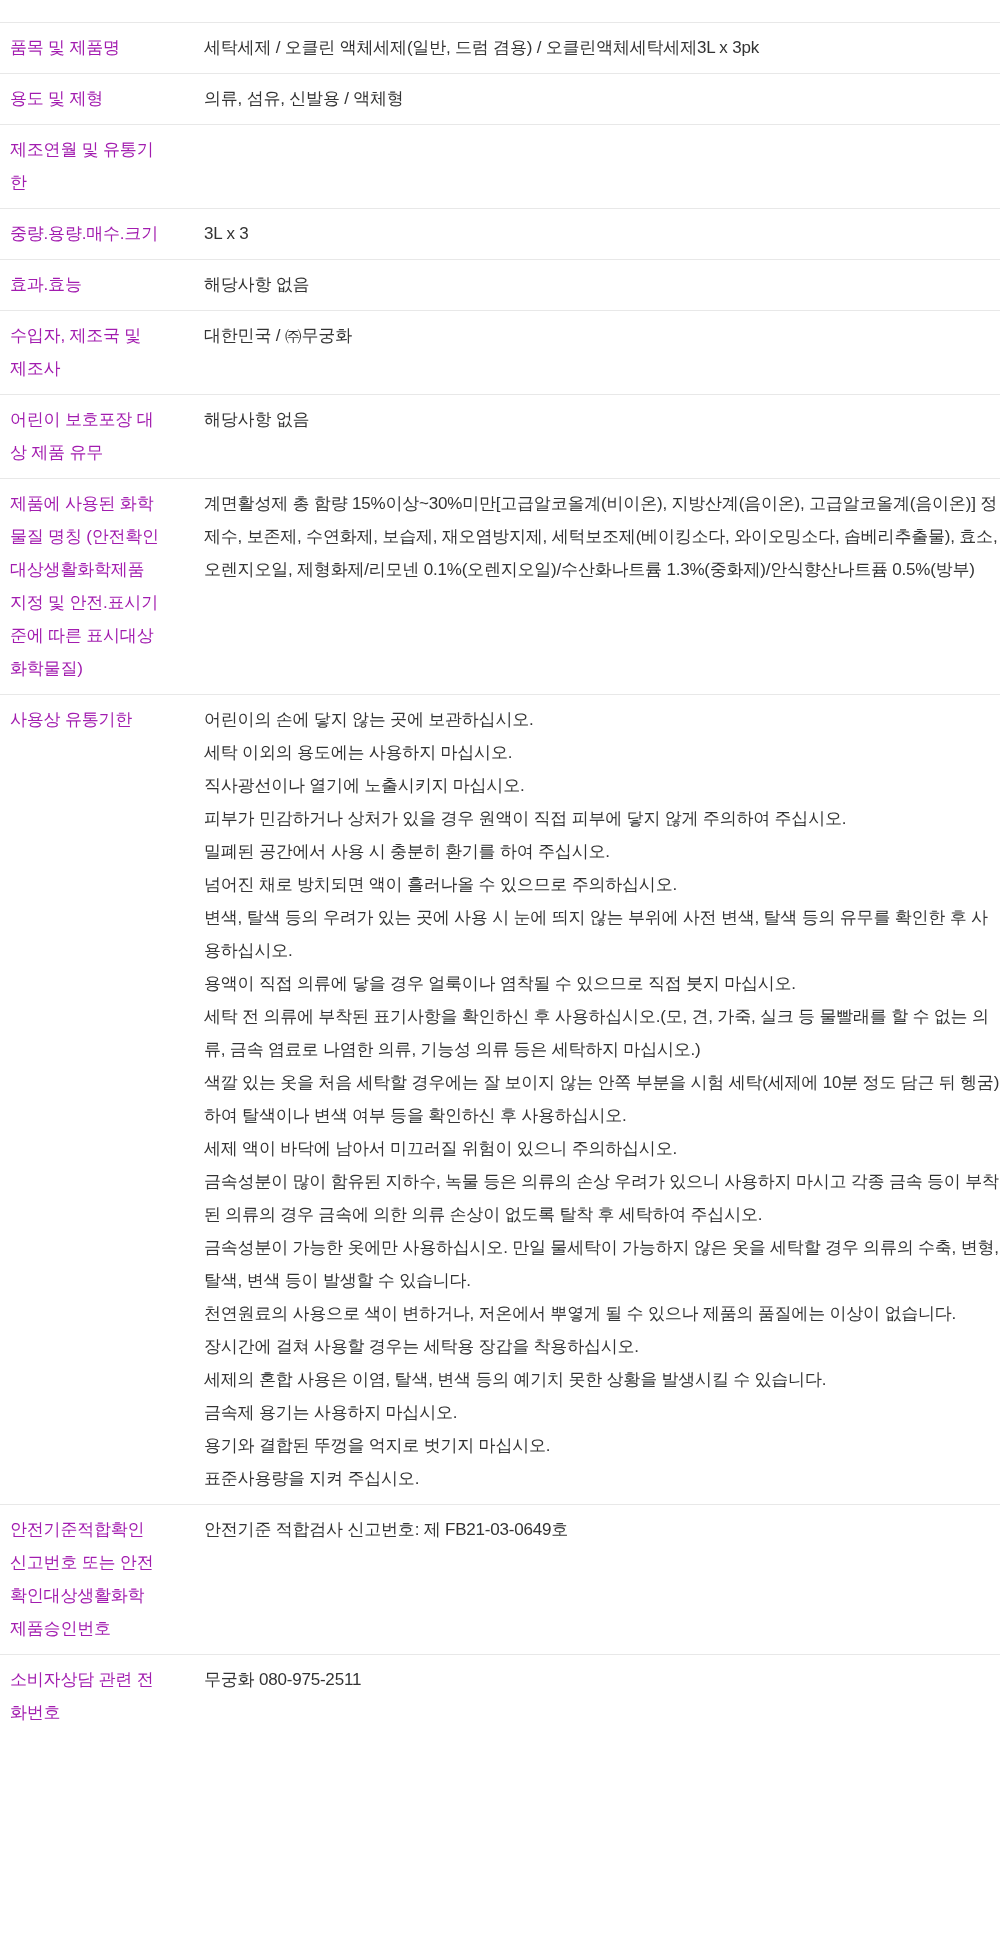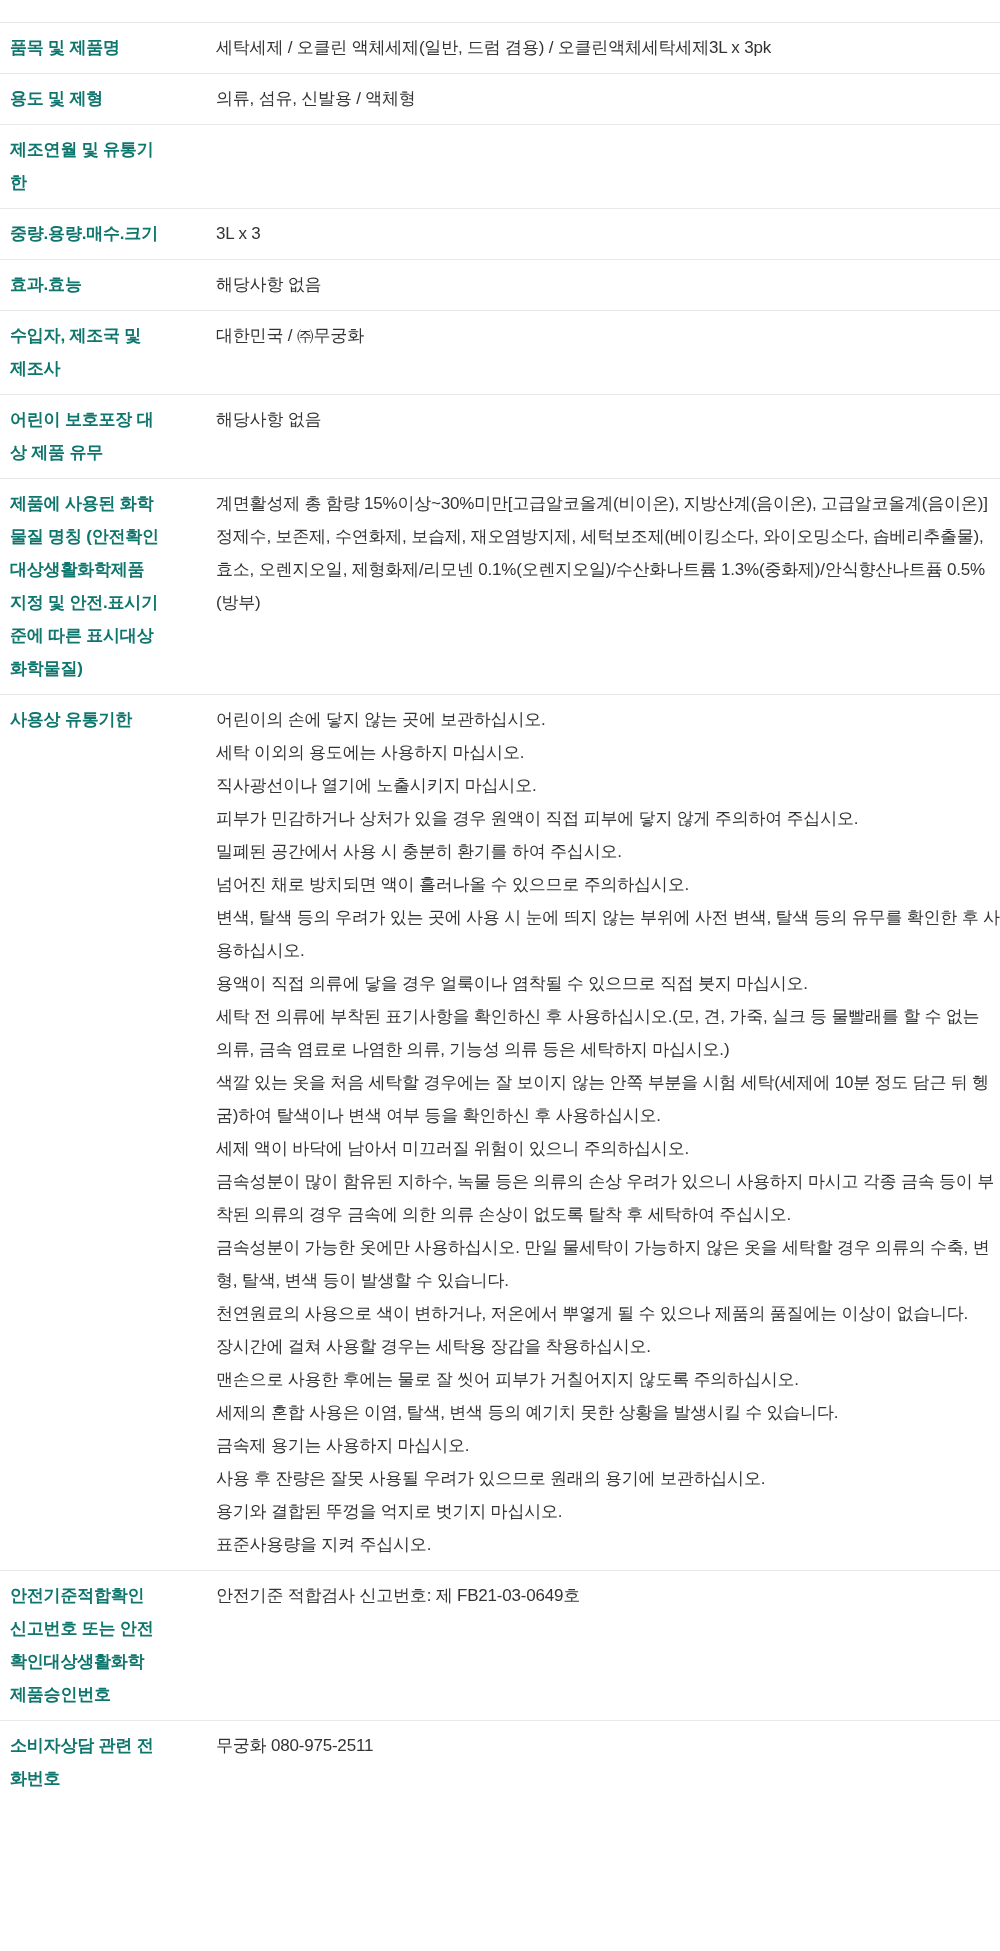--- a/index.html
+++ b/index.html
@@ -24,30 +24,30 @@
     align-items: flex-start;
     border-top: 1px solid #e8e8e8;
     padding: 8px 0 9px 0;
   }
   .info-label {
     box-sizing: border-box;
     flex: 0 0 160px;
     width: 160px;
     padding-left: 10px;
     font-size: 17px;
-    font-weight: bold;
+    font-weight: normal;
     line-height: 33px;
     letter-spacing: -0.2px;
     word-break: break-all;
-    color: #0f766e;
+    color: #a21caf;
   }
   .info-value {
     box-sizing: border-box;
     flex: 1 1 auto;
-    margin-left: 56px;
+    margin-left: 44px;
     font-size: 17px;
     font-weight: normal;
     line-height: 33px;
     letter-spacing: -0.2px;
     word-break: break-all;
     overflow: hidden;
     color: #333333;
   }
   .info-value p.para {
     margin: 0;
@@ -122,24 +122,22 @@
         <p class="para">넘어진 채로 방치되면 액이 흘러나올 수 있으므로 주의하십시오.</p>
         <p class="para">변색, 탈색 등의 우려가 있는 곳에 사용 시 눈에 띄지 않는 부위에 사전 변색, 탈색 등의 유무를 확인한 후 사용하십시오.</p>
         <p class="para">용액이 직접 의류에 닿을 경우 얼룩이나 염착될 수 있으므로 직접 붓지 마십시오.</p>
         <p class="para">세탁 전 의류에 부착된 표기사항을 확인하신 후 사용하십시오.(모, 견, 가죽, 실크 등 물빨래를 할 수 없는 의류, 금속 염료로 나염한 의류, 기능성 의류 등은 세탁하지 마십시오.)</p>
         <p class="para">색깔 있는 옷을 처음 세탁할 경우에는 잘 보이지 않는 안쪽 부분을 시험 세탁(세제에 10분 정도 담근 뒤 헹굼)하여 탈색이나 변색 여부 등을 확인하신 후 사용하십시오.</p>
         <p class="para">세제 액이 바닥에 남아서 미끄러질 위험이 있으니 주의하십시오.</p>
         <p class="para">금속성분이 많이 함유된 지하수, 녹물 등은 의류의 손상 우려가 있으니 사용하지 마시고 각종 금속 등이 부착된 의류의 경우 금속에 의한 의류 손상이 없도록 탈착 후 세탁하여 주십시오.</p>
         <p class="para">금속성분이 가능한 옷에만 사용하십시오. 만일 물세탁이 가능하지 않은 옷을 세탁할 경우 의류의 수축, 변형, 탈색, 변색 등이 발생할 수 있습니다.</p>
         <p class="para">천연원료의 사용으로 색이 변하거나, 저온에서 뿌옇게 될 수 있으나 제품의 품질에는 이상이 없습니다.</p>
         <p class="para">장시간에 걸쳐 사용할 경우는 세탁용 장갑을 착용하십시오.</p>
-        <p class="para">맨손으로 사용한 후에는 물로 잘 씻어 피부가 거칠어지지 않도록 주의하십시오.</p>
         <p class="para">세제의 혼합 사용은 이염, 탈색, 변색 등의 예기치 못한 상황을 발생시킬 수 있습니다.</p>
         <p class="para">금속제 용기는 사용하지 마십시오.</p>
-        <p class="para">사용 후 잔량은 잘못 사용될 우려가 있으므로 원래의 용기에 보관하십시오.</p>
         <p class="para">용기와 결합된 뚜껑을 억지로 벗기지 마십시오.</p>
         <p class="para">표준사용량을 지켜 주십시오.</p>
       </div>
   </div>
 
   <div class="info-row">
     <div class="info-label">안전기준적합확인 신고번호 또는 안전확인대상생활화학제품승인번호</div>
     <div class="info-value">
         <p class="para">안전기준 적합검사 신고번호: 제 FB21-03-0649호</p>
       </div>

